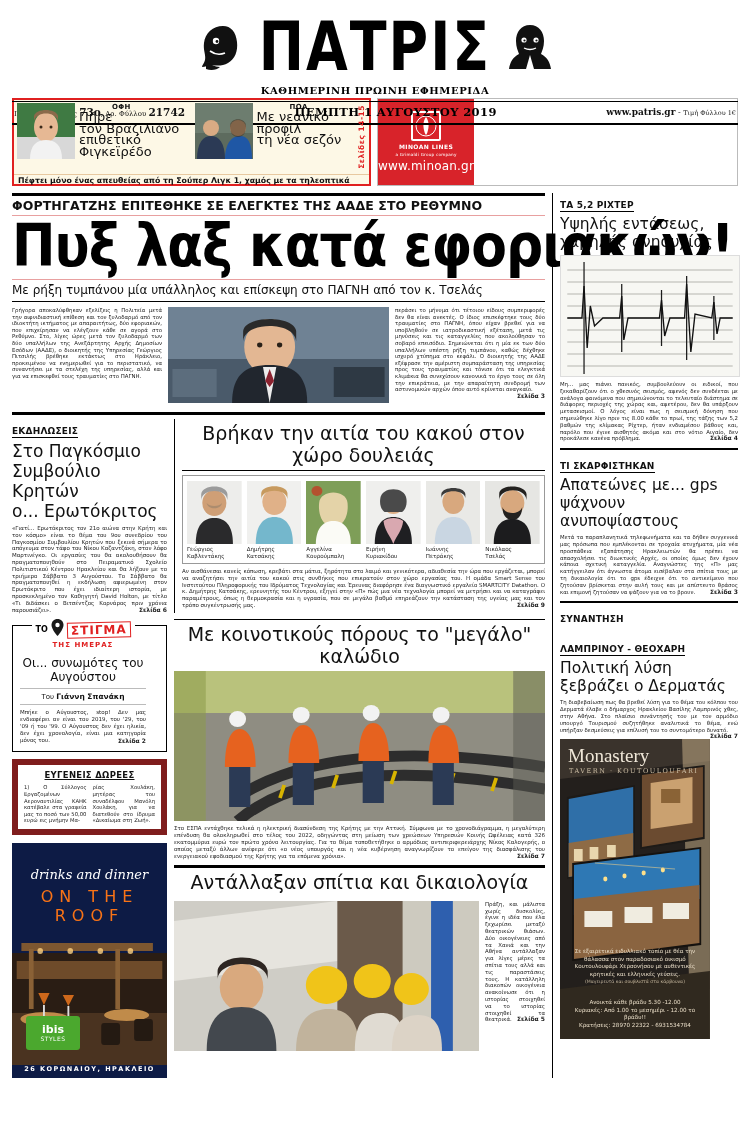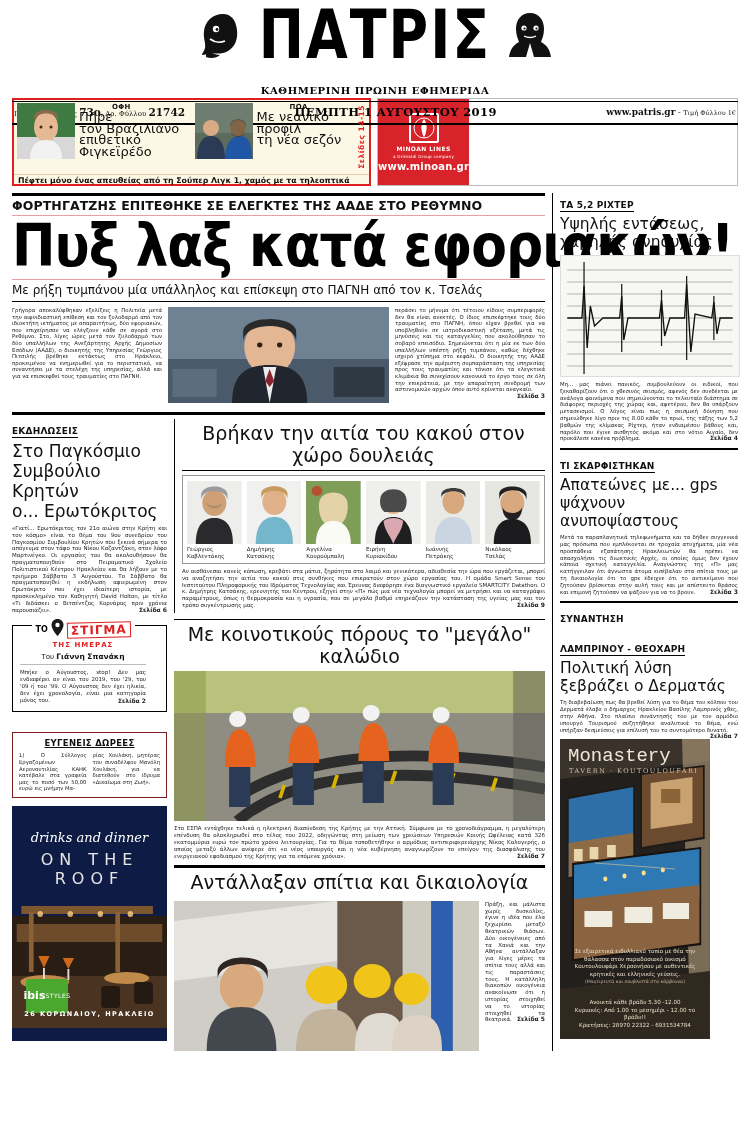--- a/index.html
+++ b/index.html
@@ -3,21 +3,21 @@
 <meta charset="utf-8">
 <style>
   html,body{margin:0;padding:0;background:#c8c8c8;}
   body{font-family:"DejaVu Sans", sans-serif;}
   .page{
     position:relative;width:750px;height:1137px;background:#ffffff;
     margin:0 auto;overflow:hidden;
   }
   
   .masthead{position:relative;height:92px;}
-  .logo-row{display:flex;align-items:flex-start;justify-content:center;height:66px;padding-top:8px;}
+  .logo-row{display:flex;align-items:flex-end;justify-content:center;height:66px;padding-top:8px;}
   .logo-face{width:54px;height:54px;position:relative;}
   .logo-face svg{display:block;}
   .logo-text{font-family:"DejaVu Sans",sans-serif;font-weight:bold;font-size:54px;letter-spacing:2px;
     line-height:54px;color:#000;margin:0 12px;transform:scaleY(1.25);transform-origin:center;}
   .sub-title{text-align:center;font-weight:bold;font-size:10px;letter-spacing:0.6px;
     margin-top:11px;color:#000;font-family:"DejaVu Serif",serif;}
   .info-bar{
     display:flex;align-items:center;justify-content:space-between;
     border-top:1px solid #000;border-bottom:2px solid #000;
     margin:5px 12px 0 12px;padding:2px 2px 3px 2px;height:16px;
@@ -40,21 +40,21 @@
   .sp-head{font-size:13px;font-weight:normal;line-height:11.5px;color:#111;}
   .sp-pages{writing-mode:vertical-rl;transform:rotate(180deg);font-size:7.5px;font-weight:bold;color:#e02020;
      padding:2px 0;letter-spacing:.5px;}
   .sports-bottom{border-top:1px solid #e8c9a0;font-size:7.8px;font-weight:bold;padding:1.5px 4px;color:#111;}
   .minoan{flex:1;display:flex;border:1px solid #bbb;}
   .minoan-left{flex:0 0 80px;background:#d8232a;color:#fff;display:flex;flex-direction:column;
      align-items:center;justify-content:center;gap:2px;}
   .minoan-mark{width:30px;height:30px;background:#fff;border-radius:2px;display:flex;align-items:center;justify-content:center;}
   .minoan-name{font-size:6px;font-weight:bold;letter-spacing:.4px;text-align:center;line-height:7px;}
   .minoan-tag{font-size:4.2px;letter-spacing:.2px;}
-  .minoan-url{font-size:10px;font-weight:bold;letter-spacing:.2px;}
+  .minoan-url{font-size:12px;font-weight:normal;letter-spacing:.2px;}
   .minoan-right{flex:1;display:flex;flex-direction:column;}
   .mn-top{flex:0 0 58%;background:#cfe4f2;text-align:center;padding-top:4px;}
   .mn-bot{flex:1;background:#12306b;color:#fff;text-align:center;padding-top:5px;}
   .mn-route{font-size:12px;font-weight:bold;color:#12306b;letter-spacing:.5px;line-height:14px;}
   .mn-red{font-size:6.5px;font-weight:bold;color:#d8232a;margin-top:1px;}
   .mn-red i{font-style:normal;color:#12306b;font-weight:bold;}
   .mn-sml{font-size:6px;color:#12306b;}
   .mn-route2{font-size:12px;font-weight:bold;letter-spacing:1px;}
   .mn-sml2{font-size:6px;}
 
@@ -105,49 +105,49 @@
      background:#fff;width:fit-content;margin-left:auto;margin-right:auto;padding:0 4px;}
   .stigma-to{font-size:8px;font-weight:bold;}
   .stigma-word{border:1.5px solid #e02020;color:#e02020;font-size:12px;font-weight:bold;
      padding:0 3px;letter-spacing:1px;transform:rotate(-1.5deg);}
   .stigma-sub{text-align:center;font-size:7px;font-weight:bold;color:#e02020;letter-spacing:1px;margin-top:1px;}
   .stigma-h{text-align:center;font-size:12px;color:#111;margin-top:7px;padding-bottom:4px;border-bottom:1px solid #bbb;}
   .stigma-by{text-align:center;font-size:7px;color:#111;padding:3px 0;border-bottom:1px solid #bbb;}
   .stigma-by b{font-size:7.5px;}
   .stigma-body{font-size:5.5px;line-height:7px;text-align:justify;margin-top:4px;color:#222;}
 
-  .donations{border:1px solid #7f1d1d;margin-top:20px;padding:5px 6px;}
+  .donations{border:6px solid #7f1d1d;margin-top:7px;padding:5px 6px;}
   .don-title{text-align:center;font-size:8.5px;font-weight:bold;letter-spacing:.3px;
      text-decoration:underline;color:#111;}
   .don-cols{display:flex;gap:6px;margin-top:4px;}
   .don-cols div{flex:1;font-size:5.3px;line-height:6.6px;text-align:justify;color:#222;}
 
   
   .ibis{margin-top:8px;height:235px;position:relative;overflow:hidden;background:#0d1b45;}
   .ibis-script{position:absolute;top:24px;left:0;right:0;text-align:center;color:#fff;
      font-family:"DejaVu Serif",serif;font-style:italic;font-size:13px;}
-  .ibis-main{position:absolute;top:44px;left:0;right:0;text-align:center;color:#e5e5e5;
+  .ibis-main{position:absolute;top:44px;left:0;right:0;text-align:center;color:#f97316;
      font-size:16px;letter-spacing:6px;}
-  .ibis-addr{position:absolute;bottom:23px;left:0;right:0;text-align:center;color:#fff;
+  .ibis-addr{position:absolute;bottom:5px;left:0;right:0;text-align:center;color:#fff;
      font-size:6.5px;letter-spacing:1.5px;font-weight:bold;}
-  .ibis-logo{position:absolute;left:14px;bottom:28px;width:42px;height:34px;background:#4ba82e;
-     border-radius:3px;color:#fff;display:flex;flex-direction:row;align-items:center;justify-content:center;}
+  .ibis-logo{position:absolute;left:14px;bottom:28px;width:54px;height:34px;background:#4ba82e;
+     border-radius:3px;color:#fff;display:flex;flex-direction:column;align-items:center;justify-content:center;}
   .ibis-logo b{font-size:11px;line-height:11px;}
   .ibis-logo i{font-style:normal;font-size:6px;letter-spacing:.5px;}
 
   
   .seis{width:100%;height:120px;position:relative;overflow:hidden;margin-top:4px;
      background:#f4f4f0;border:1px solid #ddd;}
   .side-body{font-size:5.4px;line-height:6.8px;text-align:justify;color:#222;margin-top:4px;}
   .side-sep{border-top:2px solid #000;margin:6px 0 4px 0;}
   .side-head{font-size:15.5px;line-height:18px;color:#111;}
 
   
   .monast{margin-top:6px;height:300px;position:relative;overflow:hidden;background:#23201d;}
-  .mon-title{position:absolute;top:6px;left:8px;color:#efe7d8;font-family:Liberation Mono, monospace;font-size:19px;}
+  .mon-title{position:absolute;top:6px;left:8px;color:#efe7d8;font-family:Liberation Serif, serif;font-size:19px;}
   .mon-sub{position:absolute;top:28px;left:9px;color:#cdbfa6;font-family:"DejaVu Serif",serif;
      font-size:6.5px;letter-spacing:1.5px;}
   .mon-txt{position:absolute;left:8px;right:8px;bottom:54px;color:#e8dcc6;font-size:5.6px;
      line-height:7.4px;text-align:center;}
   .mon-txt .tiny{font-size:4.6px;color:#c3b59c;}
   .mon-hours{position:absolute;left:8px;right:8px;bottom:10px;color:#e8dcc6;font-size:5.6px;
      line-height:7.6px;text-align:center;}
 
   
   .cable-photo{width:100%;height:150px;position:relative;overflow:hidden;}
@@ -429,20 +429,21 @@
               <span class="stigma-to">ΤΟ</span>
               <span>
                 <svg width="13" height="17" viewBox="0 0 13 17">
                   <path d="M6.5 0 C3 0 0.5 2.6 0.5 6 C0.5 10.5 6.5 17 6.5 17 C6.5 17 12.5 10.5 12.5 6 C12.5 2.6 10 0 6.5 0 Z" fill="#1a1a1a"></path>
                   <circle cx="6.5" cy="6" r="2.2" fill="#fff"></circle>
                 </svg>
               </span>
               <span class="stigma-word">ΣΤΙΓΜΑ</span>
             </div>
             <div class="stigma-sub">ΤΗΣ ΗΜΕΡΑΣ</div>
+            <div class="stigma-h">Οι... συνωμότες του Αυγούστου</div>
             <div class="stigma-by">
               <span>Του</span>
               <b>Γιάννη Σπανάκη</b>
             </div>
             <div class="stigma-body">
               <span>Μπήκε ο Αύγουστος, stop! Δεν μας ενδιαφέρει αν είναι του 2019, του '29, του '09 ή του '99. Ο Αύγουστος δεν έχει ηλικία, δεν έχει χρονολογία, είναι μια κατηγορία μόνος του.</span>
               <span class="pg">Σελίδα 2</span>
             </div>
           </div>
 

